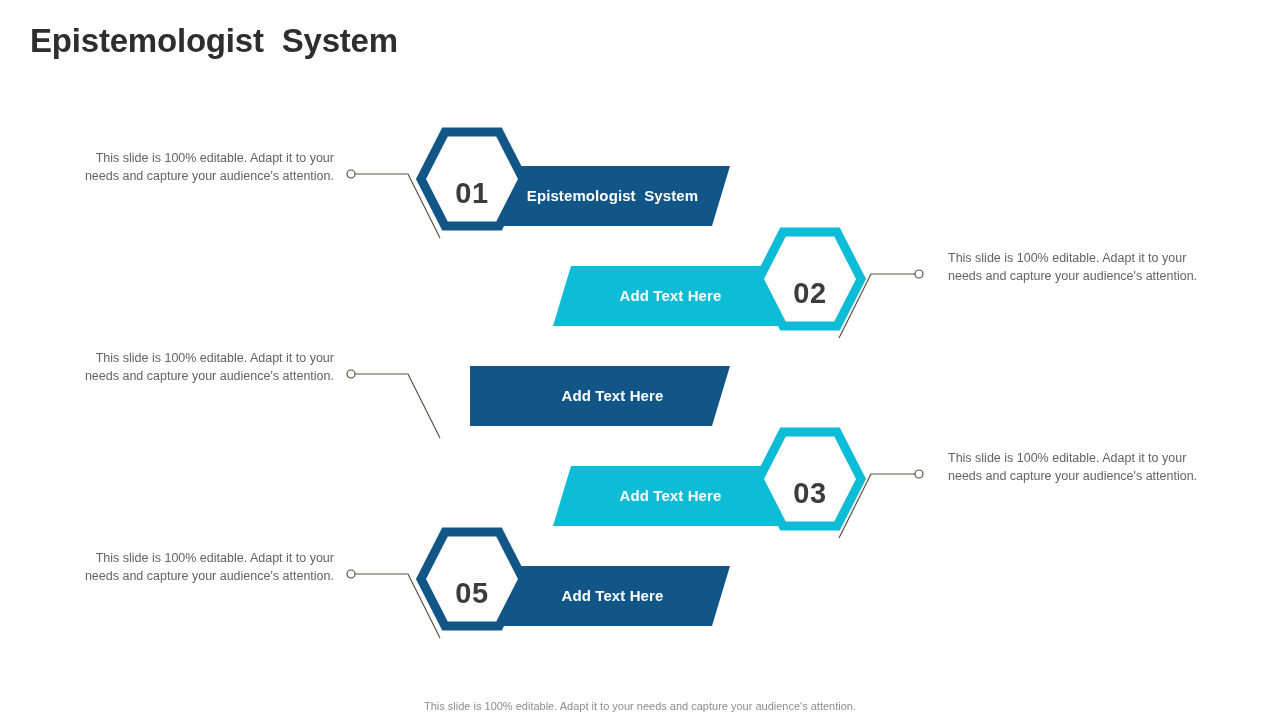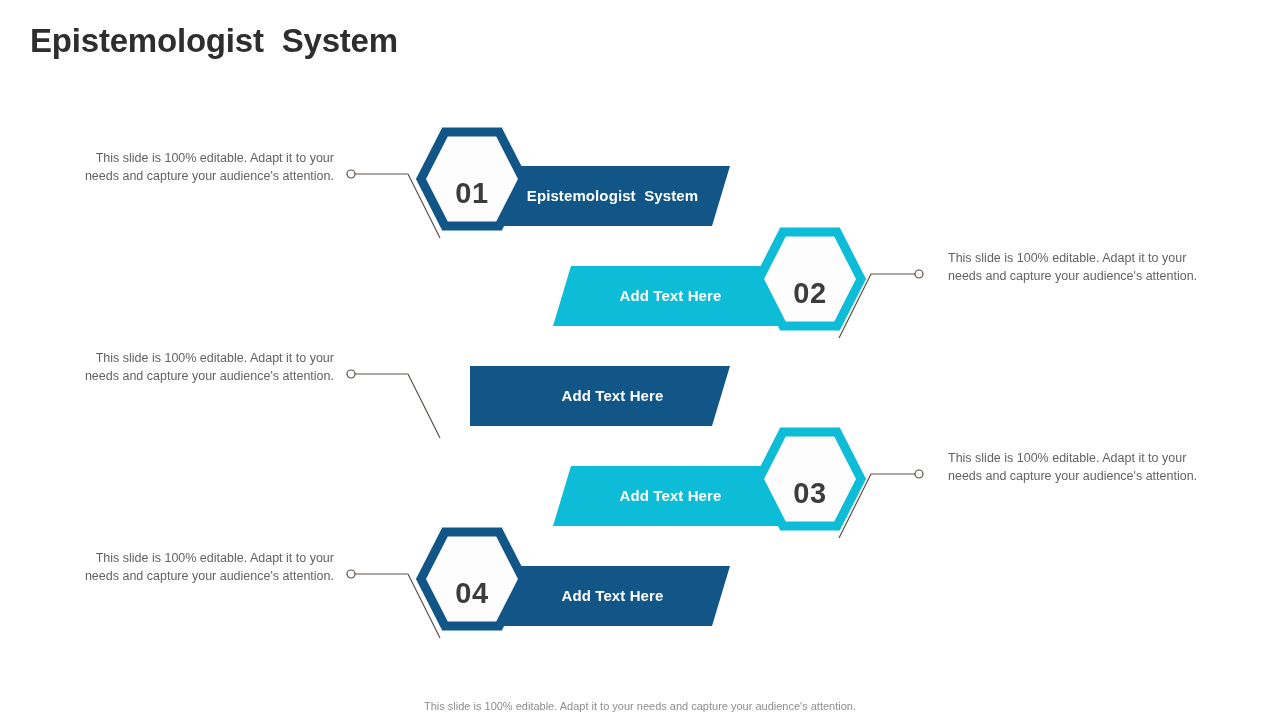--- a/index.html
+++ b/index.html
@@ -258,19 +258,19 @@
     <div class="banner">
       <svg class="banner-shape" viewBox="0 0 260 60" preserveAspectRatio="none">
         <polygon points="0,0 260,0 242,60 0,60" fill="#125688"></polygon>
       </svg>
       <div class="banner-label">Add Text Here</div>
     </div>
     <div class="hexagon">
       <svg viewBox="0 0 108 100">
         <polygon points="27,3 81,3 105,50 81,97 27,97 3,50" fill="#fdfdfd" stroke="#125688" stroke-width="9" stroke-linejoin="miter"></polygon>
       </svg>
-      <div class="hex-num">04</div>
+      <div class="hex-num">05</div>
     </div>
   </div>
 
 </div>
 
 <div class="footer-note">This slide is 100% editable. Adapt it to your needs and capture your audience's attention.</div>
 
 </body></html>

